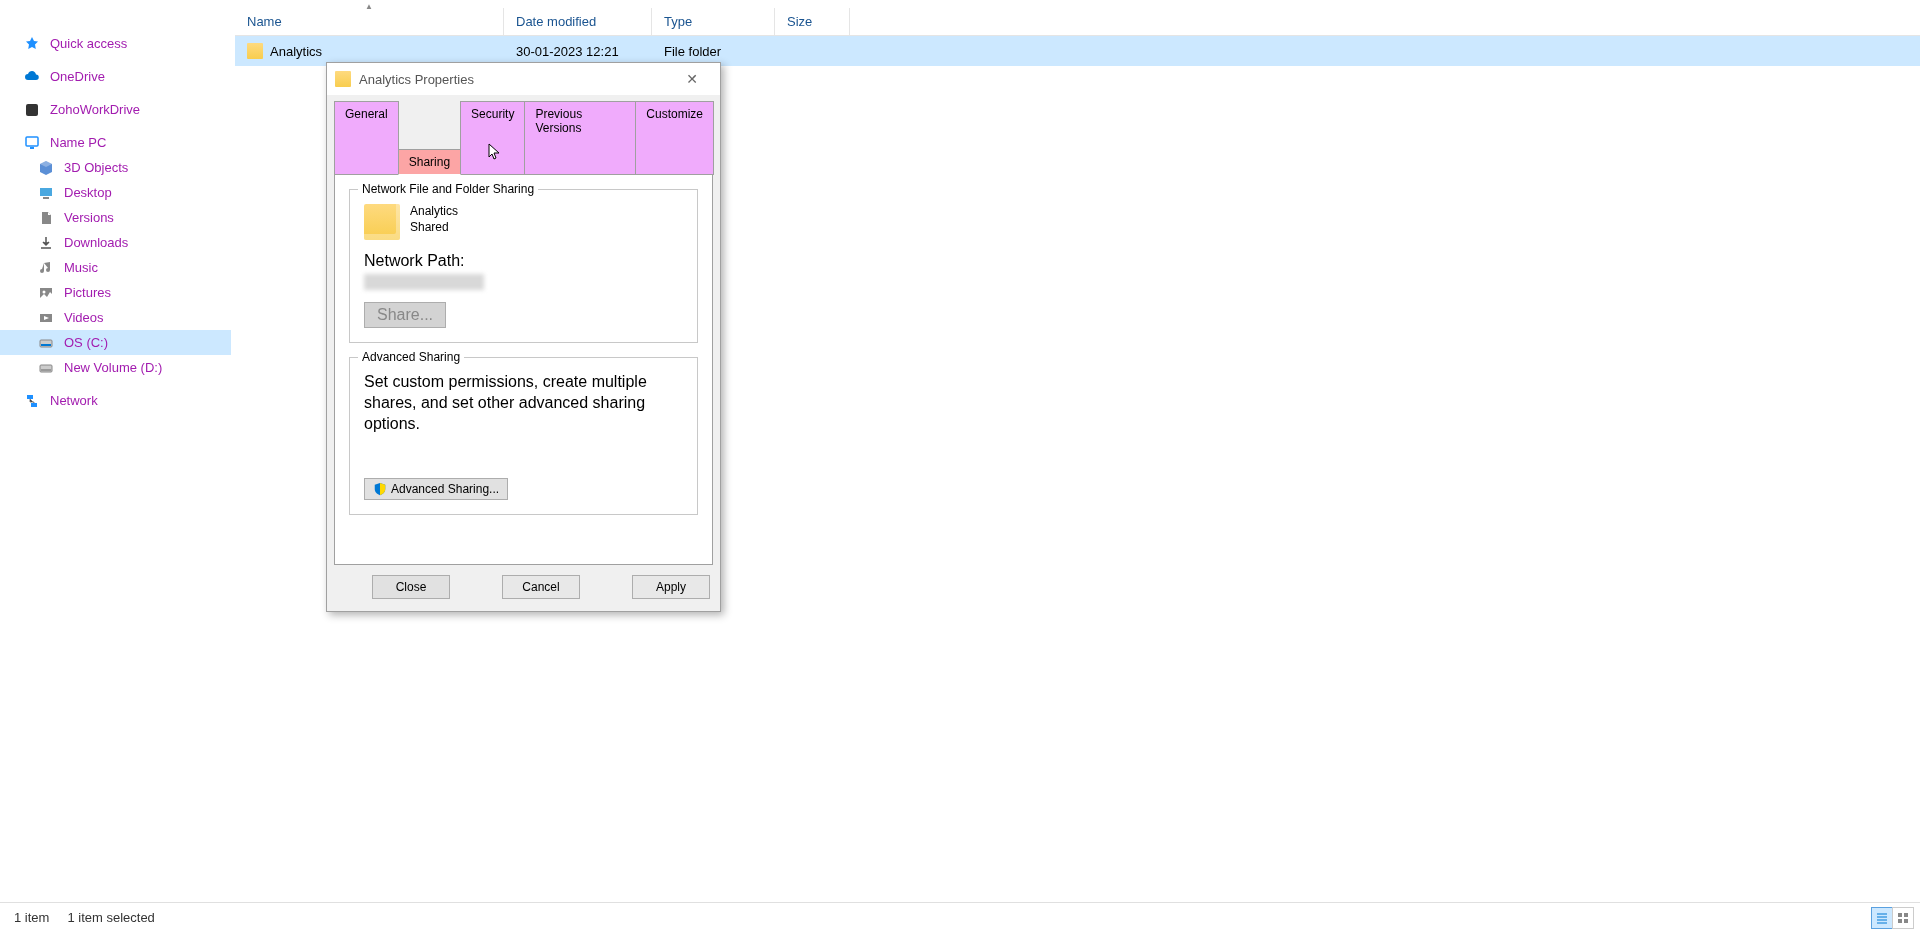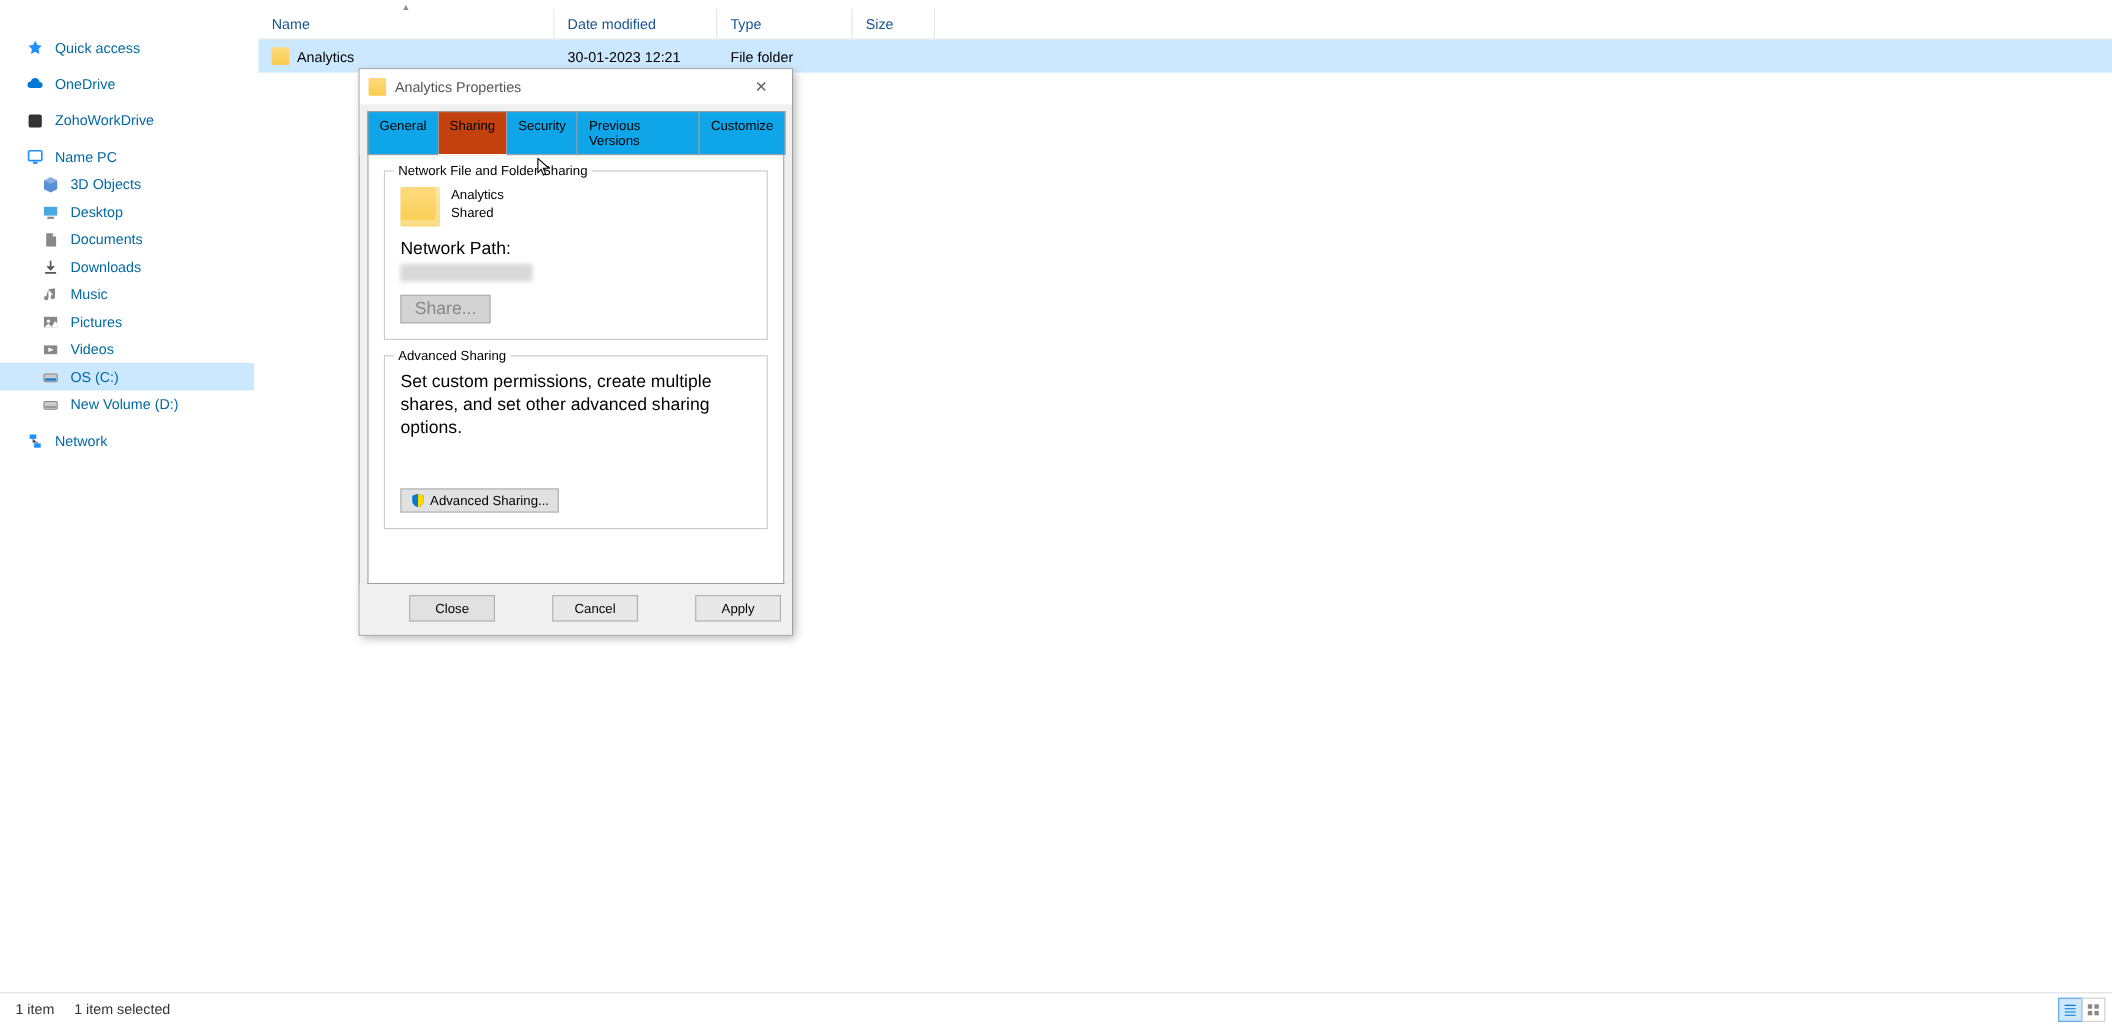--- a/index.html
+++ b/index.html
@@ -1,20 +1,20 @@
 <!DOCTYPE html>
 <html><head>
   <meta charset="utf-8">
   <style>
     * { margin: 0; padding: 0; box-sizing: border-box; font-family: 'Segoe UI', Tahoma, sans-serif; }
     body { background: #fff; width: 1920px; height: 932px; overflow: hidden; position: relative; font-size: 12px; }
     
     
     .sidebar { position: absolute; left: 0; top: 0; width: 231px; height: 731px; background: #fff; padding-top: 31px; }
-    .nav-item { display: flex; align-items: center; height: 25px; padding-left: 24px; cursor: pointer; color: #0369a1; text-align: center; }
+    .nav-item { display: flex; align-items: center; height: 25px; padding-left: 24px; cursor: pointer; color: #a21caf; text-align: center; }
     .nav-item.tier2 { padding-left: 38px; }
     .nav-item.selected { background: #cce8ff; }
     .nav-item .icon { width: 16px; height: 16px; margin-right: 10px; display: inline-flex; align-items: center; justify-content: center; }
     .nav-item .label { font-size: 13px; }
     .spacer { height: 8px; }
     
     
     .icon-star { color: #1e90ff; }
     .icon-onedrive { color: #0078d4; }
     .icon-zoho { color: #000; }
@@ -43,22 +43,22 @@
     .folder-icon { width: 16px; height: 16px; background: linear-gradient(#feda7f, #f8cd4e); border-radius: 1px; display: inline-block; }
     
     
     .dialog { position: absolute; left: 326px; top: 62px; width: 395px; background: #f0f0f0; border: 1px solid #a0a0a0; box-shadow: 3px 3px 8px rgba(0,0,0,0.3); }
     .dialog-titlebar { height: 32px; background: #fff; display: flex; align-items: center; padding: 0 8px; }
     .dialog-titlebar .folder-mini { width: 16px; height: 16px; background: linear-gradient(#feda7f, #f8cd4e); border-radius: 1px; margin-right: 8px; }
     .dialog-title { flex: 1; font-size: 13px; color: #555; }
     .dialog-close { width: 40px; height: 26px; display: flex; align-items: center; justify-content: center; font-size: 14px; color: #666; cursor: pointer; }
     
     .tabs { display: flex; padding: 6px 7px 0 7px; background: #f0f0f0; }
-    .tab { padding: 5px 10px; font-size: 12px; border: 1px solid #a0a0a0; background: #0ea5e9; margin-right: -1px; cursor: pointer; position: relative; }
-    .tab.active { background: #c2410c; border-bottom-color: #fff; z-index: 2; }
+    .tab { padding: 5px 10px; font-size: 12px; border: 1px solid #a0a0a0; background: #f0abfc; margin-right: -1px; cursor: pointer; position: relative; }
+    .tab.active { background: #fca5a5; border-bottom-color: #fff; z-index: 2; margin-top: 48px; }
     
     .dialog-body { background: #fff; margin: 0 7px; border: 1px solid #a0a0a0; border-top: none; padding: 14px; height: 390px; }
     
     .fieldset { border: 1px solid #c8c8c8; padding: 14px; margin-bottom: 14px; position: relative; }
     .fieldset-legend { position: absolute; top: -8px; left: 8px; background: #fff; padding: 0 4px; font-size: 12px; }
     
     .share-info { display: flex; align-items: flex-start; gap: 10px; margin-bottom: 12px; }
     .share-folder-icon { width: 36px; height: 36px; background: linear-gradient(#feda7f, #f8cd4e); border-radius: 2px; box-shadow: inset -4px -6px 0 rgba(255,255,255,0.3); }
     .share-text { font-size: 12px; line-height: 1.3; }
     
@@ -143,21 +143,21 @@
     </span>
     <span class="label">Desktop</span>
   </div>
   <div class="nav-item tier2">
     <span class="icon icon-folder">
       <svg width="16" height="16" viewBox="0 0 16 16">
           <path fill="#888" d="M4 2h6l3 3v9H4z"></path>
           <path fill="#fff" d="M10 2v3h3"></path>
         </svg>
     </span>
-    <span class="label">Documents</span>
+    <span class="label">Versions</span>
   </div>
   <div class="nav-item tier2">
     <span class="icon icon-folder">
       <svg width="16" height="16" viewBox="0 0 16 16">
           <path fill="#888" d="M8 2v8m-3-3l3 3 3-3M3 13h10" stroke="#555" stroke-width="1.5"></path>
         </svg>
     </span>
     <span class="label">Downloads</span>
   </div>
   <div class="nav-item tier2">

